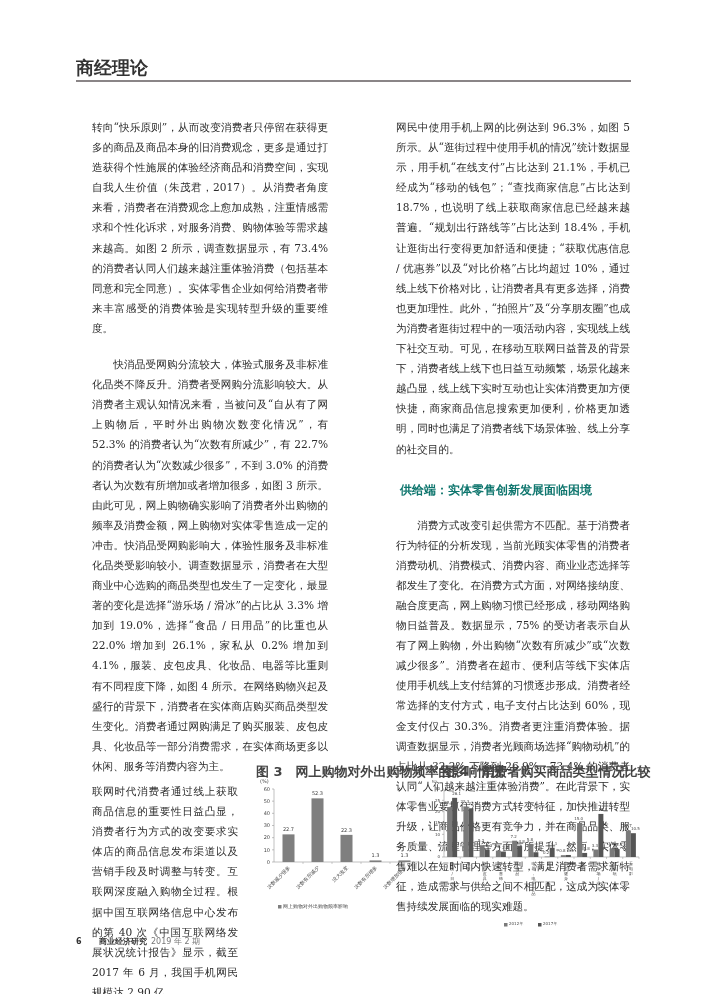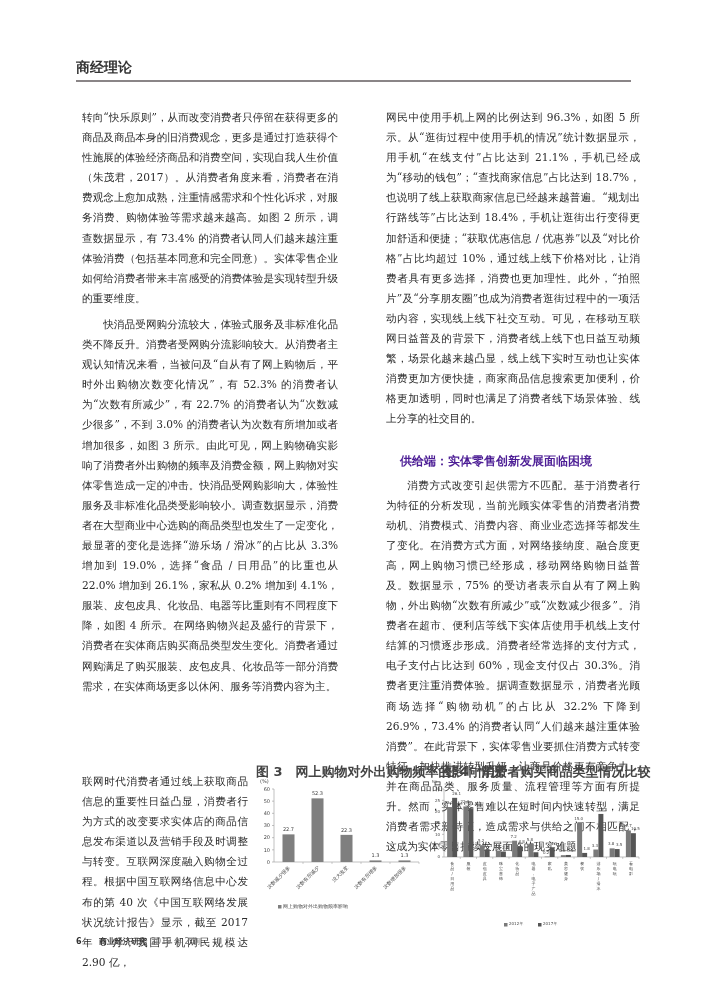--- a/index.html
+++ b/index.html
@@ -1,29 +1,29 @@
 <!DOCTYPE html>
 <html><head>
 <meta charset="utf-8">
 <style>
   html, body { margin: 0; padding: 0; background: #ffffff; }
   body { width: 709px; height: 994px; position: relative; overflow: hidden;
          font-family: "DejaVu Serif", "Liberation Serif", serif; color: #2b2b2b; }
   .header { position: absolute; left: 76px; top: 58px; width: 555px; }
   .header-title { font-family: "DejaVu Sans", "Liberation Sans", sans-serif; font-weight: bold;
-                  font-size: 14px; color: #333; letter-spacing: 0px; height: 19px; line-height: 19px; }
+                  font-size: 18px; color: #333; letter-spacing: 0px; height: 19px; line-height: 19px; }
   .header-rule { margin-top: 3px; height: 2px; background: #8a8587; }
   .col { position: absolute; font-size: 10.6px; line-height: 20.1px; text-align: justify; }
-  .col p { margin: 6px; }
+  .col p { margin: 16px; }
   .col p.indent { text-indent: 2em; }
   .col-left { left: 76px; top: 101px; width: 268px; }
   .col-right { left: 380px; top: 101px; width: 266px; }
   .col-left-bottom { left: 76px; top: 765px; width: 178px; }
-  .section-heading { font-family: Liberation Serif, serif; font-weight: bold;
-                     font-size: 12px; color: #4c1d95; margin: 24px 0 0 20px; line-height: 16px; }
+  .section-heading { font-family: Liberation Mono, monospace; font-weight: bold;
+                     font-size: 12px; color: #0f766e; margin: 24px 0 0 20px; line-height: 16px; }
   .figure { position: absolute; font-family: "DejaVu Sans", "Liberation Sans", sans-serif; }
   .fig3 { left: 256px; top: 763px; width: 168px; height: 150px; }
   .fig4 { left: 432px; top: 763px; width: 210px; height: 165px; }
   .fig-title { font-size: 13px; font-weight: bold; color: #444; white-space: nowrap; }
   .fig4 .fig-title { text-align: right; padding-left: 10px; }
   .chart-svg { position: absolute; left: 0; top: 12px; }
   .footer { position: absolute; left: 76px; top: 936px; font-family: "DejaVu Sans", "Liberation Sans", sans-serif;
             font-size: 8px; color: #333; display: flex; align-items: baseline; }
   .page-number { font-weight: bold; width: 23px; }
   .journal-name { font-weight: bold; margin-right: 4px; }

